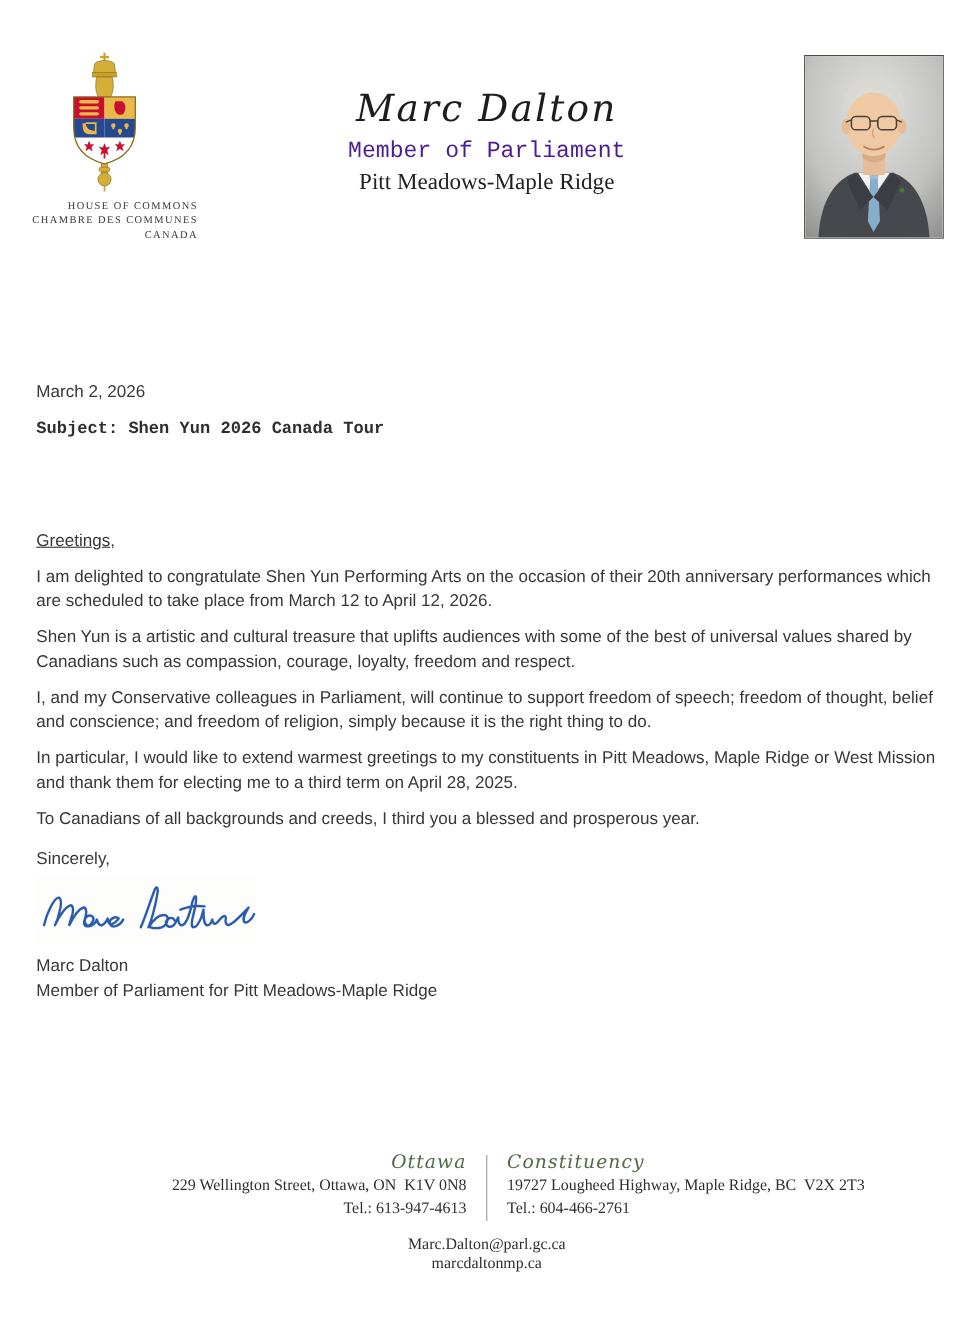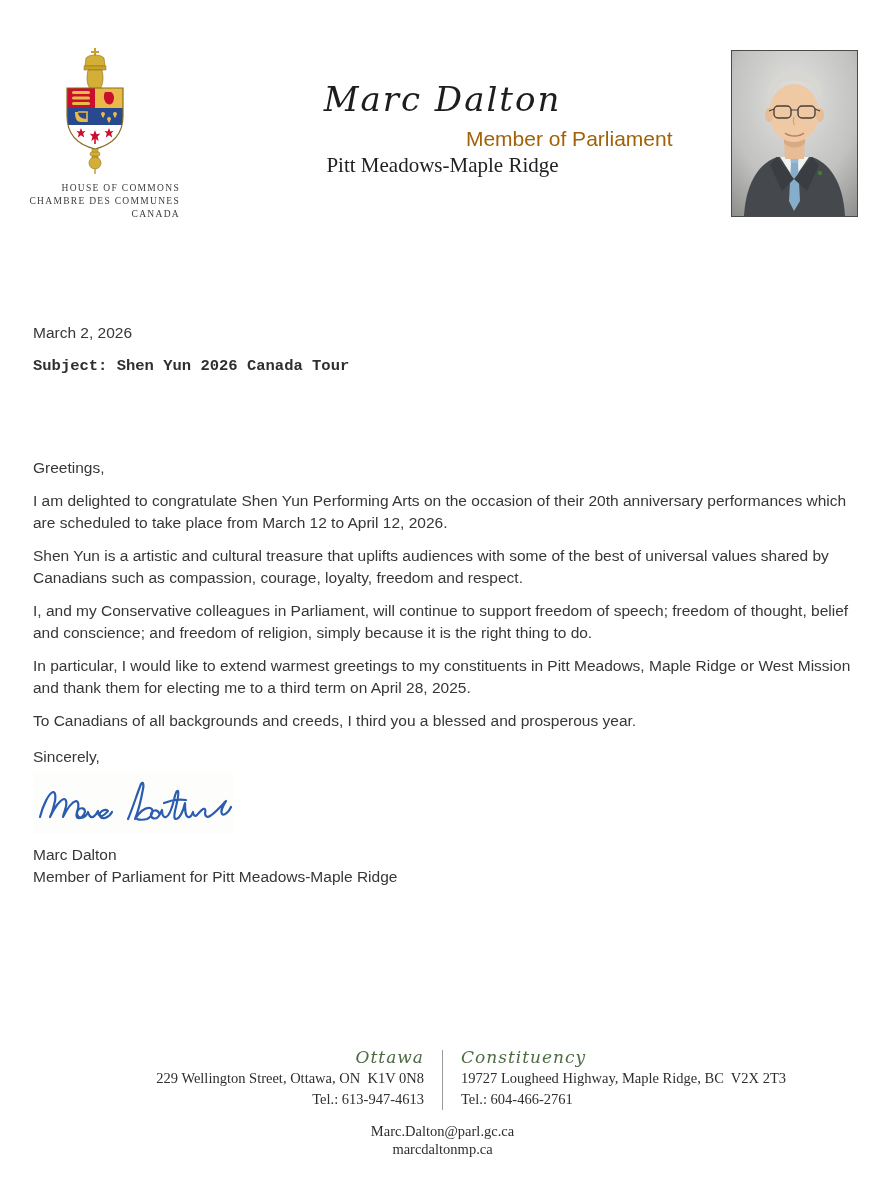--- a/index.html
+++ b/index.html
@@ -28,42 +28,42 @@
     position:absolute;left:0;right:0;top:80px;
     margin:0 auto;width:460px;text-align:center;
   }
   .mp-name-script{
     font-family:"DejaVu Serif", serif;
     font-style:italic;
     font-size:34px;letter-spacing:2px;color:#1d1d1d;
     line-height:38px;
   }
   .mp-title{
-    font-family:Liberation Sans, sans-serif;
-    font-size:21px;color:#a16207;line-height:26px;margin-top:8px;text-align:right;
+    font-family:Liberation Mono, monospace;
+    font-size:21px;color:#4c1d95;line-height:26px;margin-top:8px;
   }
   .mp-riding{
     font-family:"Liberation Serif", serif;
     font-size:21px;color:#222;line-height:26px;
   }
   .photo-frame{
     position:absolute;right:27px;top:50px;
     width:125px;height:165px;
     border:1px solid #4a4a4a;box-sizing:content-box;
   }
   .photo-frame svg{display:block;}
 
   
   .body-block{
-    position:absolute;left:33px;top:322px;width:820px;
+    position:absolute;left:33px;top:346px;width:820px;
     font-size:15.5px;line-height:22px;color:#373737;
   }
   .date-line{margin:0 0 11px 0;}
   .subject-line{margin:0 0 80px 0;font-weight:bold;color:#2f2f2f;font-family:Liberation Mono, monospace;}
-  .salutation{margin:0 0 11px 0;}
+  .salutation{margin:0 0 11px 0;text-decoration:underline;}
   .para{margin:0 0 11px 0;}
   .closing{margin:14px 0 4px 0;}
   .signature-wrap{
     width:200px;height:62px;background:#fdfdfb;
     margin:0 0 8px 0;
   }
   .signer-name{margin:10px 0 0 0;}
   .signer-title{margin:0;}
 
   

